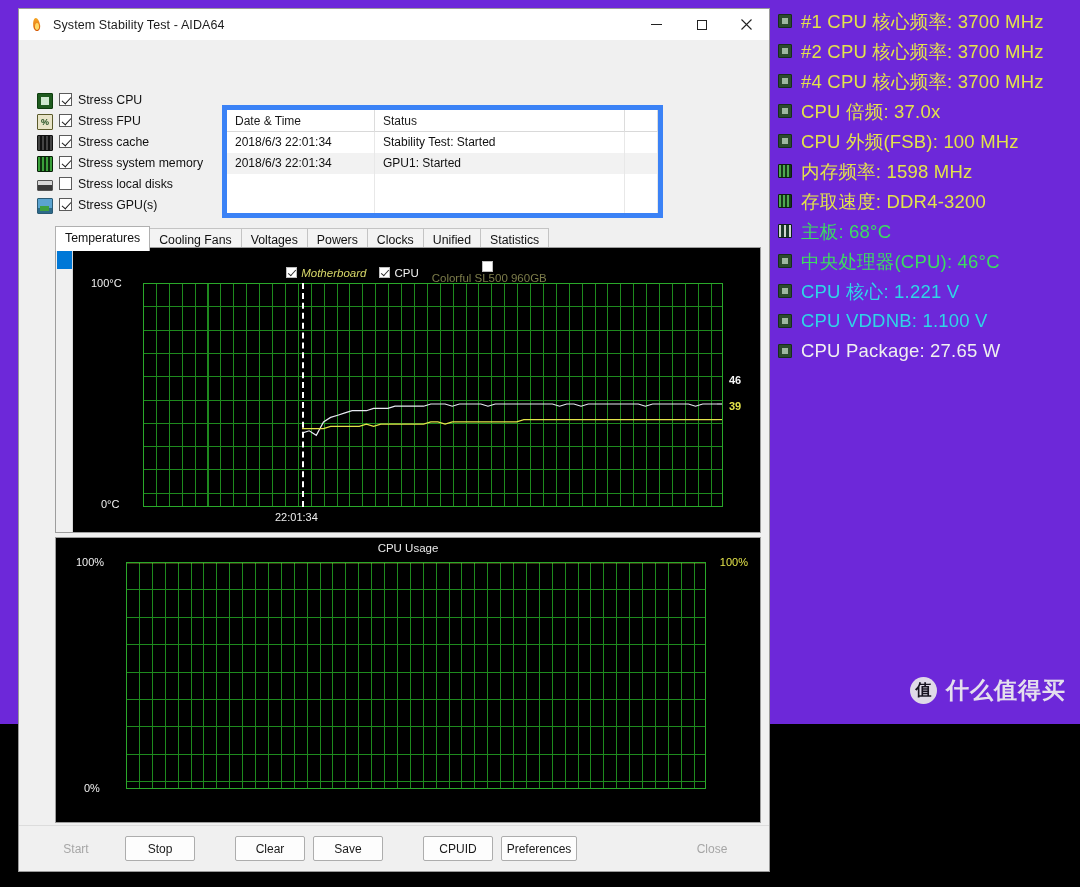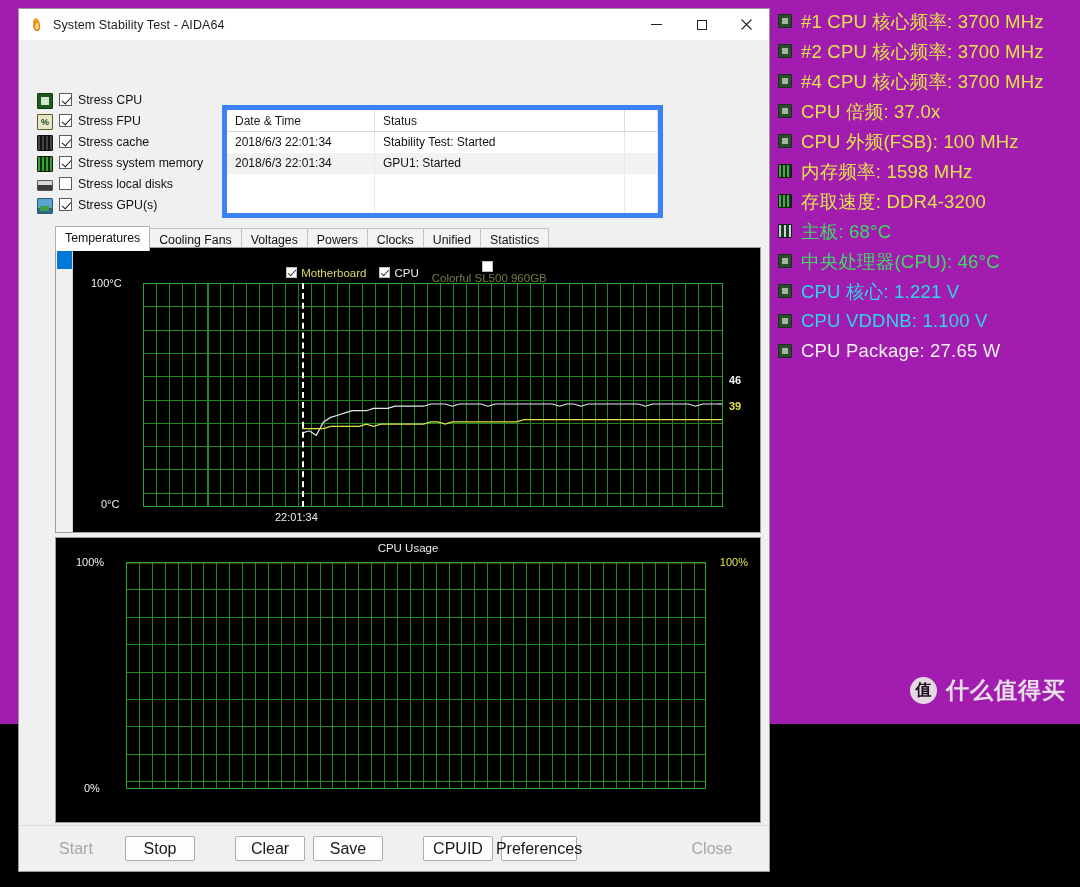--- a/index.html
+++ b/index.html
@@ -2,21 +2,21 @@
 <html><head>
 <meta charset="utf-8">
 <style>
   * { box-sizing: border-box; margin: 0; padding: 0; }
   html, body {
     width: 1080px; height: 887px;
     background: #000;
     font-family: "Liberation Sans", sans-serif;
     overflow: hidden;
   }
-  #root { position: relative; width: 1080px; height: 724px; background: #a21caf; }
+  #root { position: relative; width: 1080px; height: 724px; background: #6d28d9; }
 
   
   .window {
     position: absolute; left: 18px; top: 8px;
     width: 752px; height: 864px;
     background: #f0f0f0;
     border: 1px solid #9a9a9a;
     display: flex; flex-direction: column;
   }
   .titlebar {
@@ -137,21 +137,21 @@
   .lg-item { display: flex; align-items: center; font-size: 11.5px; }
   .lg-box {
     width: 11px; height: 11px; background: #fff; margin-right: 4px;
     position: relative; border: 1px solid #bdbdbd;
   }
   .lg-box.on::after {
     content: ""; position: absolute; left: 3px; top: 0px;
     width: 3px; height: 7px; border: solid #2b2b2b; border-width: 0 1.6px 1.6px 0;
     transform: rotate(42deg);
   }
-  .lg-mb  { color: #d9d96a; }
+  .lg-mb  { color: #d9d96a; font-style: italic; }
   .lg-cpu { color: #f2f2f2; }
   .lg-ssd { color: #7c7c4a; flex-direction: column; }
 
   .axlabel { position: absolute; font-size: 11px; color: #f0f0f0; }
   .axlabel.yellow { color: #e3e34a; }
 
   .plot { position: absolute; overflow: hidden; }
   .plot-bg {
     position: absolute; inset: 0;
     background:
@@ -188,21 +188,21 @@
   }
 
   .buttonbar {
     position: absolute; left: 0; right: 0; bottom: 0; height: 46px;
     background: #f0f0f0; border-top: 1px solid #dcdcdc;
     display: flex; align-items: center;
   }
   .btn {
     height: 25px; min-width: 70px; padding: 0 10px;
     background: #fdfdfd; border: 1px solid #adadad; border-radius: 2px;
-    font-size: 16px; color: #1a1a1a; display: flex; align-items: center; justify-content: center;
+    font-size: 12px; color: #1a1a1a; display: flex; align-items: center; justify-content: center;
   }
   .btn.disabled { color: #a6a6a6; background: #f2f2f2; border-color: #d2d2d2; }
   .btn.flat { border: none; background: transparent; }
 
   
   .sensors {
     position: absolute; left: 778px; top: 6px; width: 300px;
   }
   .srow { display: flex; align-items: center; height: 30px; }
   .sico {

